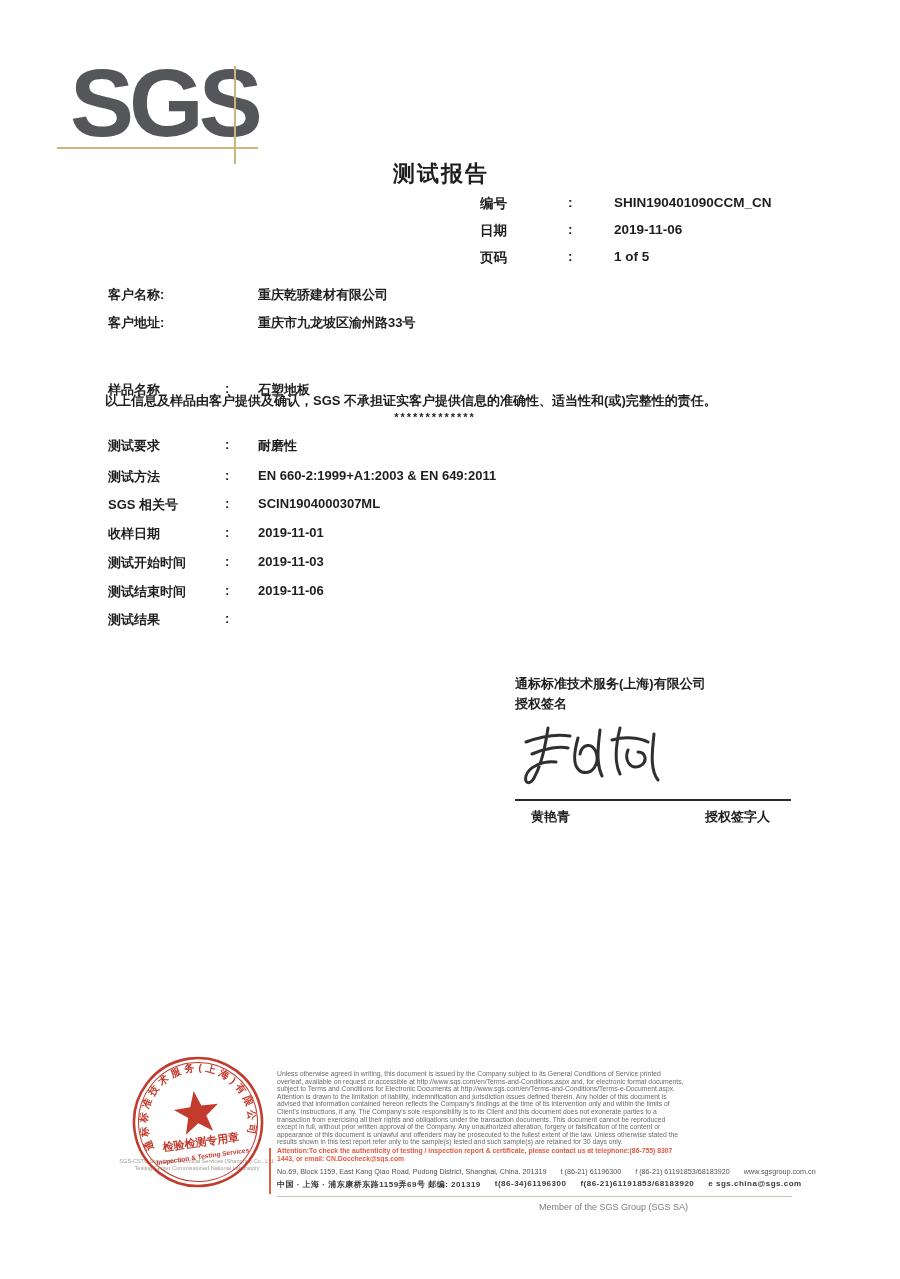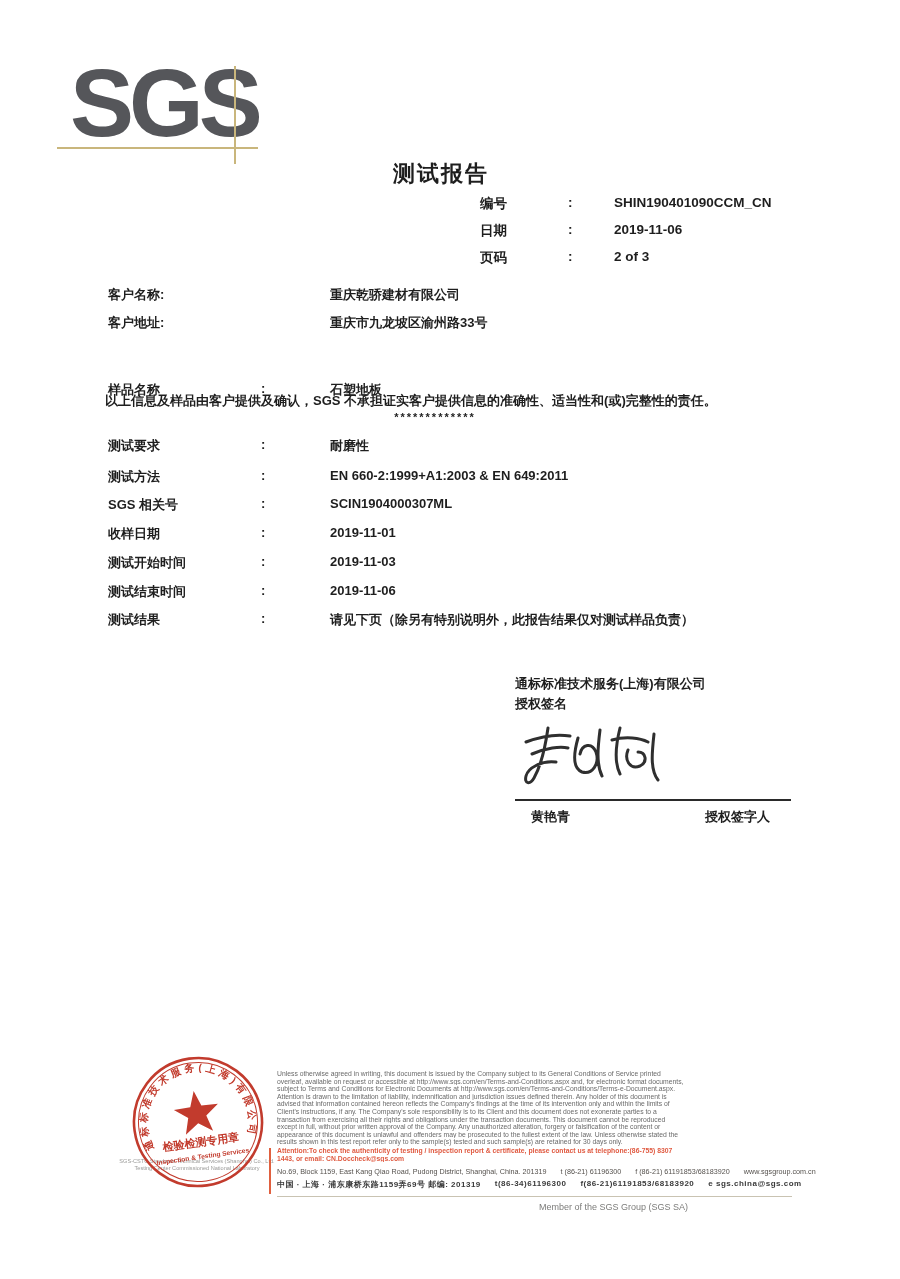--- a/index.html
+++ b/index.html
@@ -28,21 +28,21 @@
     left: 393px; top: 159px;
     font-size: 22px; font-weight: bold; letter-spacing: 2px;
     color: #1e1e1e;
   }
   .hdr-row { left: 480px; height: 18px; font-size: 13.5px; font-weight: bold; color: #1e1e1e; display: flex; gap: 24px; }
   .hdr-row .lbl { width: 64px; }
   .hdr-row .col { width: 22px; text-align: left; }
   .hdr-row .val { white-space: nowrap; }
 
   
-  .body-row { left: 108px; font-size: 13px; color: #1e1e1e; display: flex; white-space: nowrap; gap: 36px; }
+  .body-row { left: 108px; font-size: 13px; color: #1e1e1e; display: flex; white-space: nowrap; }
   .body-row .lbl { width: 117px; font-weight: bold; }
   .body-row .col { width: 33px; font-weight: bold; }
   .body-row .val { font-weight: bold; }
 
   .disclaimer {
     left: 105px; top: 392px; width: 700px;
     font-size: 13px; font-weight: bold; color: #1e1e1e;
     white-space: nowrap;
   }
   .stars {
@@ -103,21 +103,21 @@
   <span class="val">SHIN190401090CCM_CN</span>
 </div>
 <div class="abs hdr-row" style="top:222px">
   <span class="lbl">日期</span>
   <span class="col">:</span>
   <span class="val">2019-11-06</span>
 </div>
 <div class="abs hdr-row" style="top:249px">
   <span class="lbl">页码</span>
   <span class="col">:</span>
-  <span class="val">2 of 3</span>
+  <span class="val">1 of 5</span>
 </div>
 
 <div class="abs body-row" style="top:286px">
   <span class="lbl">客户名称:</span>
   <span class="col"></span>
   <span class="val">重庆乾骄建材有限公司</span>
 </div>
 <div class="abs body-row" style="top:314px">
   <span class="lbl">客户地址:</span>
   <span class="col"></span>
@@ -158,21 +158,20 @@
   <span class="val">2019-11-03</span>
 </div>
 <div class="abs body-row" style="top:583px">
   <span class="lbl">测试结束时间</span>
   <span class="col">:</span>
   <span class="val">2019-11-06</span>
 </div>
 <div class="abs body-row" style="top:611px">
   <span class="lbl">测试结果</span>
   <span class="col">:</span>
-  <span class="val">请见下页（除另有特别说明外，此报告结果仅对测试样品负责）</span>
 </div>
 
 <div class="abs signer-block">
   <div>通标标准技术服务(上海)有限公司</div>
   <div>授权签名</div>
 </div>
 
 <svg class="abs signature-svg" width="180" height="90" viewBox="0 0 180 90">
   <g fill="none" stroke="#2f2f2f" stroke-width="3" stroke-linecap="round">
     <path d="M14,30 C30,24 46,22 58,24 M20,42 C34,36 48,34 56,36 M36,16 C34,30 30,52 22,66 C18,73 12,72 14,64 C16,56 30,48 44,50"></path>

